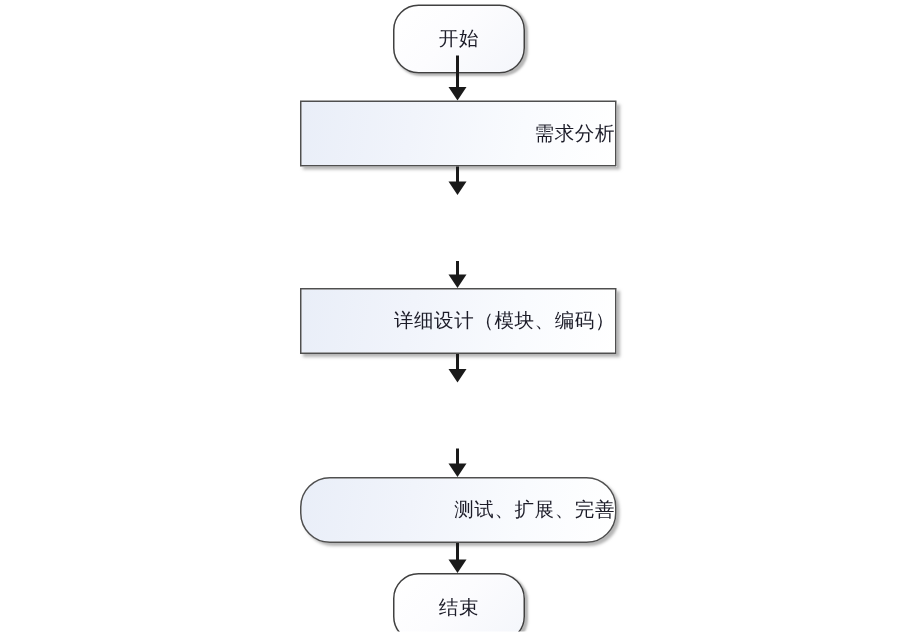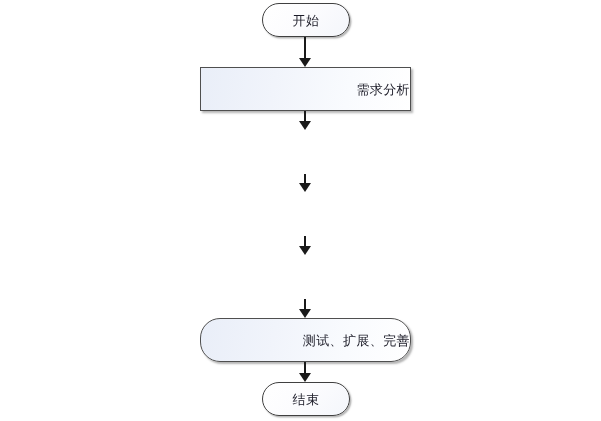--- a/index.html
+++ b/index.html
@@ -20,21 +20,21 @@
     width: 601px;
     height: 421px;
     background: #ffffff;
   }
 
   
   .terminator {
     position: absolute;
     box-sizing: border-box;
     width: 88px;
-    height: 34px;
+    height: 46px;
     left: 262px;
     border: 1.3px solid #404040;
     border-radius: 17px;
     background: linear-gradient(135deg, #ffffff 0%, #fcfcfe 45%, #f4f6fb 100%);
     box-shadow: 1.5px 1.5px 1.5px rgba(90,90,90,0.45);
     display: flex;
     align-items: center;
     justify-content: center;
   }
   .terminator .node-text {
@@ -128,20 +128,23 @@
     <span class="node-text">需求分析</span>
   </div>
 
   <div class="connector" id="conn-2"></div>
   <div class="arrowhead" id="arrow-2"></div>
 
 
   <div class="connector" id="conn-3"></div>
   <div class="arrowhead" id="arrow-3"></div>
 
+  <div class="process" id="node-detail">
+    <span class="node-text">详细设计（模块、编码）</span>
+  </div>
 
   <div class="connector" id="conn-4"></div>
   <div class="arrowhead" id="arrow-4"></div>
 
 
   <div class="connector" id="conn-5"></div>
   <div class="arrowhead" id="arrow-5"></div>
 
   <div class="process" id="node-test">
     <span class="node-text">测试、扩展、完善</span>

